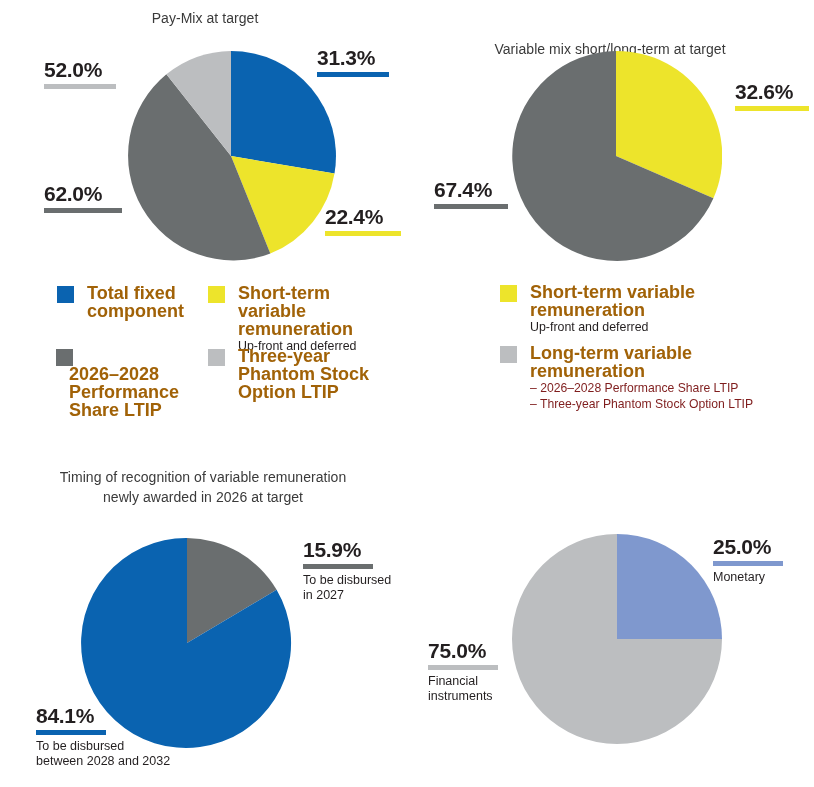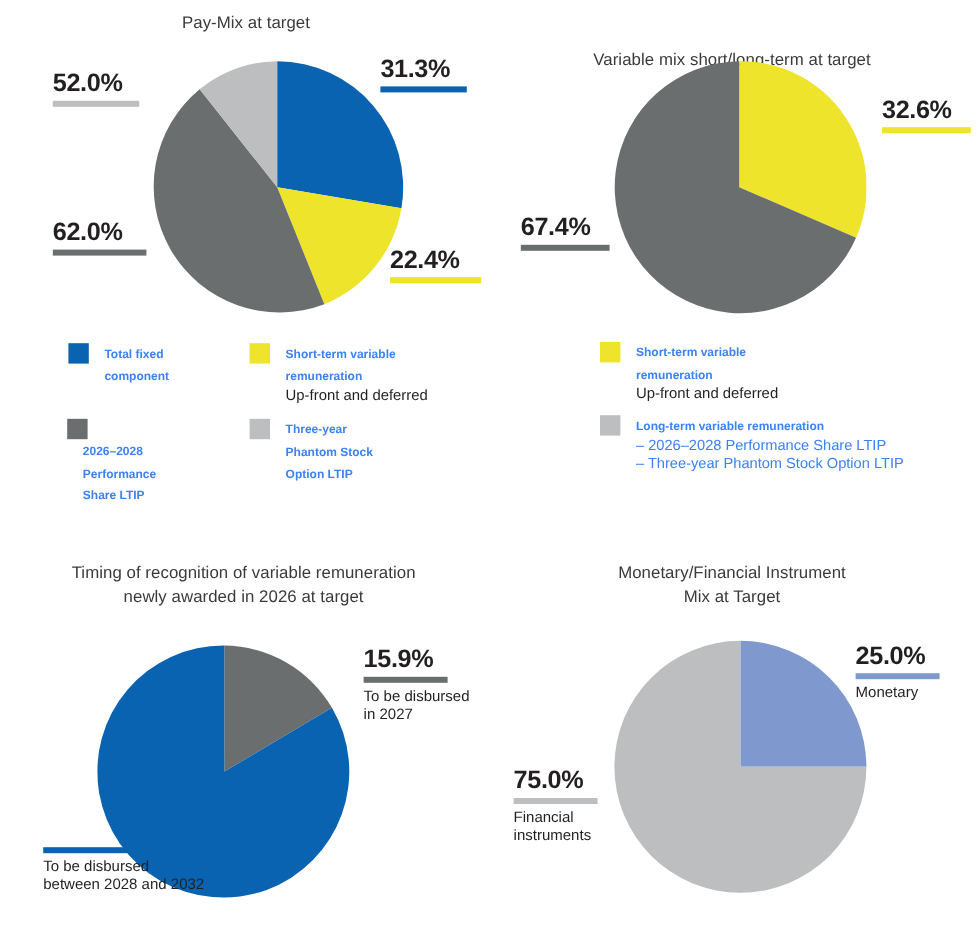--- a/index.html
+++ b/index.html
@@ -65,37 +65,37 @@
   .swatch {
     width: 17px;
     height: 17px;
     flex: 0 0 17px;
     margin-top: 1px;
   }
   .legend-text {
     margin-left: 13px;
   }
   .legend-title {
-    font-size: 10px;
+    font-size: 18px;
     font-weight: bold;
     line-height: 15.5px;
-    color: #3b82f6;
+    color: #a16207;
     white-space: pre-line;
   }
   .legend-note {
     font-size: 12.4px;
     font-weight: normal;
     line-height: 15.5px;
     color: #231f20;
     white-space: pre-line;
   }
   .legend-bullets {
     font-size: 12.2px;
     line-height: 15.5px;
-    color: #3b82f6;
+    color: #7f1d1d;
     margin-top: 0px;
   }
   .legend-bullets div { white-space: nowrap; padding-left: 8px; text-indent: -8px;}
 </style>
 </head>
 <body>
 
 <div class="panel" style="left:0;top:0;width:410px;height:440px;">
   <div class="chart-title" style="left:55px;top:8px;width:300px;">Pay-Mix at target</div>
 
@@ -225,29 +225,28 @@
   </div>
 
   <div class="callout" style="left:303px;top:83px;">
     <div class="pct">15.9%</div>
     <div class="rule" style="background:#6A6E6F;width:70px;"></div>
     <div class="sub">To be disbursed
 in 2027</div>
   </div>
 
   <div class="callout" style="left:36px;top:249px;">
+    <div class="pct">84.1%</div>
     <div class="rule" style="background:#0A63B0;width:70px;"></div>
     <div class="sub">To be disbursed
 between 2028 and 2032</div>
   </div>
 </div>
 
 <div class="panel" style="left:410px;top:455px;width:404px;height:332px;">
-  <div class="chart-title" style="left:30px;top:12px;width:340px;white-space:pre-line;">Monetary/Financial Instrument
-Mix at Target</div>
 
   <div class="pie-wrap" style="left:101px;top:78px;">
     <svg width="212" height="212" viewBox="0 0 212 212">
 
       <path d="M106 106 L106 1 A105 105 0 0 1 211 106 Z" fill="#7F98CE"></path>
 
       <path d="M106 106 L211 106 A105 105 0 1 1 106 1 Z" fill="#BCBEC0"></path>
     </svg>
   </div>
 

